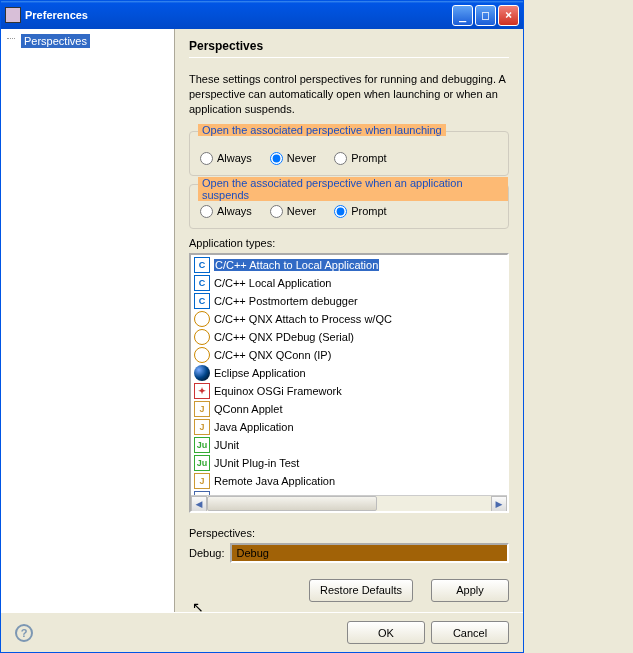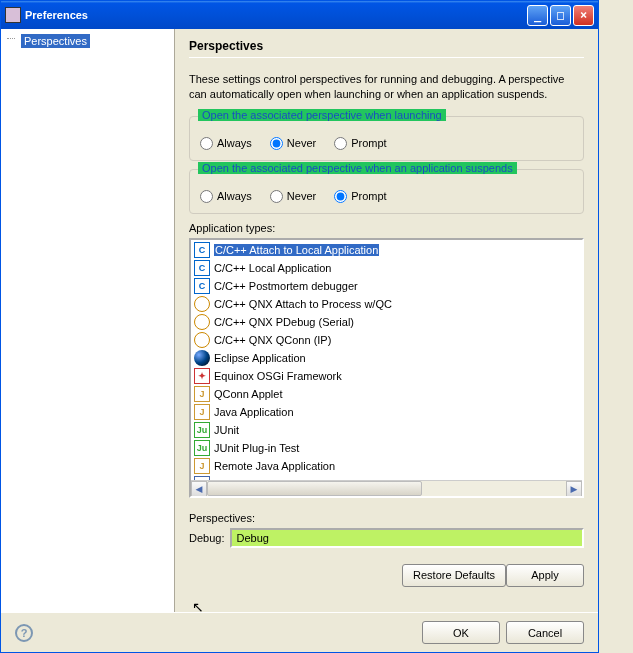--- a/index.html
+++ b/index.html
@@ -1,18 +1,18 @@
 <!DOCTYPE html>
 <html><head>
 <meta charset="utf-8">
 <style>
 * { box-sizing: border-box; margin: 0; padding: 0; font-family: Tahoma, sans-serif; font-size: 11px; }
 body { background: #ece9d8; }
 
-.window { width: 599px; height: 653px; border: 1px solid #0055e5; background: #ece9d8; position: relative; }
+.window { width: 524px; height: 653px; border: 1px solid #0055e5; background: #ece9d8; position: relative; }
 
 .titlebar { height: 28px; background: linear-gradient(to bottom, #3c8cf0 0%, #0055e5 8%, #0050d8 50%, #0048c8 100%); display: flex; align-items: center; padding: 0 4px; color: #fff; font-weight: bold; font-size: 13px; }
 .titlebar-icon { width: 16px; height: 16px; background: #d8bfd8; margin-right: 4px; border: 1px solid #333; }
 .titlebar-text { flex: 1; }
 .titlebar-buttons { display: flex; gap: 2px; }
 .titlebar-btn { width: 21px; height: 21px; border: 1px solid #fff; border-radius: 3px; display: flex; align-items: center; justify-content: center; font-family: monospace; font-size: 12px; font-weight: bold; color: #fff; }
 .min-btn, .max-btn { background: linear-gradient(to bottom, #5fa3f5, #1a5dd8); }
 .close-btn { background: linear-gradient(to bottom, #f08078, #d03020); }
 
 .content { display: flex; height: calc(100% - 28px - 40px); }
@@ -21,21 +21,21 @@
 .tree-item { padding: 2px 4px 2px 20px; position: relative; }
 .tree-item::before { content: ''; position: absolute; left: 6px; top: 5px; width: 8px; height: 1px; border-top: 1px dotted #999; }
 .tree-label { background: #316ac5; color: #fff; padding: 1px 3px; }
 
 .main { flex: 1; padding: 10px 14px; }
 .main-title { font-size: 12px; font-weight: bold; margin-bottom: 4px; }
 .title-rule { height: 1px; background: #d0d0c0; margin-bottom: 14px; border-bottom:1px solid #fff;}
 .desc { line-height: 1.35; margin-bottom: 14px; }
 
 .group { border: 1px solid #d0ccc0; border-radius: 4px; padding: 8px 10px 10px; margin-bottom: 8px; position: relative; }
-.group-title { position: absolute; top: -8px; left: 8px; background: #22c55e; padding: 0 4px; color: #1a4ec0; text-align: center; }
+.group-title { position: absolute; top: -8px; left: 8px; background: #fdba74; padding: 0 4px; color: #1a4ec0; }
 .radio-row { display: flex; gap: 18px; margin-top: 12px; }
 .radio-opt { display: flex; align-items: center; gap: 4px; }
 
 .section-desc { margin: 18px 0 10px; line-height: 1.35; }
 
 .columns { display: flex; gap: 14px; flex-direction: column; }
 .col-left { flex: 0 0 240px; }
 .col-right { flex: 1; }
 .col-label { margin-bottom: 4px; }
 
@@ -51,23 +51,23 @@
 .icon-j { color: #c93; border-color:#c93;}
 .icon-ju { color: #3a3; border-color:#3a3;}
 .icon-swt { font-size:7px; color:#46a; border-color:#46a;}
 
 .hscroll { position: absolute; bottom: 0; left: 0; right: 0; height: 16px; background: #ece9d8; border-top: 1px solid #ccc; display:flex; }
 .hscroll-btn { width: 16px; height: 16px; background: linear-gradient(#fafafa,#dcdcdc); border:1px solid #bcbcbc; display:flex; align-items:center; justify-content:center; font-size:9px; color:#4a6aae;}
 .hscroll-track { flex:1; background:#f0eee0; position:relative;}
 .hscroll-thumb { position:absolute; left:0; width:60%; height:100%; background:linear-gradient(#f5f4ee,#d8d4c8); border:1px solid #bcbcbc; border-radius:2px;}
 
 .debug-row { display: flex; align-items: center; gap: 6px; }
-.debug-input { flex: 1; border: 2px inset #fff; background:#bef264; padding: 2px 4px; height: 20px; }
-
-.main-buttons { display: flex; justify-content: flex-end; gap: 0; margin-top: 16px; }
+.debug-input { flex: 1; border: 2px inset #fff; background:#a16207; padding: 2px 4px; height: 20px; }
+
+.main-buttons { display: flex; justify-content: flex-end; gap: 18px; margin-top: 16px; }
 .btn { min-width: 78px; height: 23px; background: linear-gradient(#fff, #eae7d8); border: 1px solid #888; border-radius: 3px; padding: 0 10px; }
 .btn.wide { min-width: 100px; }
 
 .bottombar { height: 40px; border-top: 1px solid #fff; display: flex; align-items: center; padding: 0 14px; gap: 6px; justify-content: space-between;}
 .bottom-right { display:flex; gap:6px;}
 .help-icon { width:18px; height:18px; border:2px solid #7c97b3; border-radius:50%; color:#7c97b3; display:flex;align-items:center;justify-content:center; font-weight:bold; font-size:11px;}
 
 .cursor { position:absolute; left:191px; top:598px; font-size:14px; pointer-events:none;}
 </style>
 </head>

